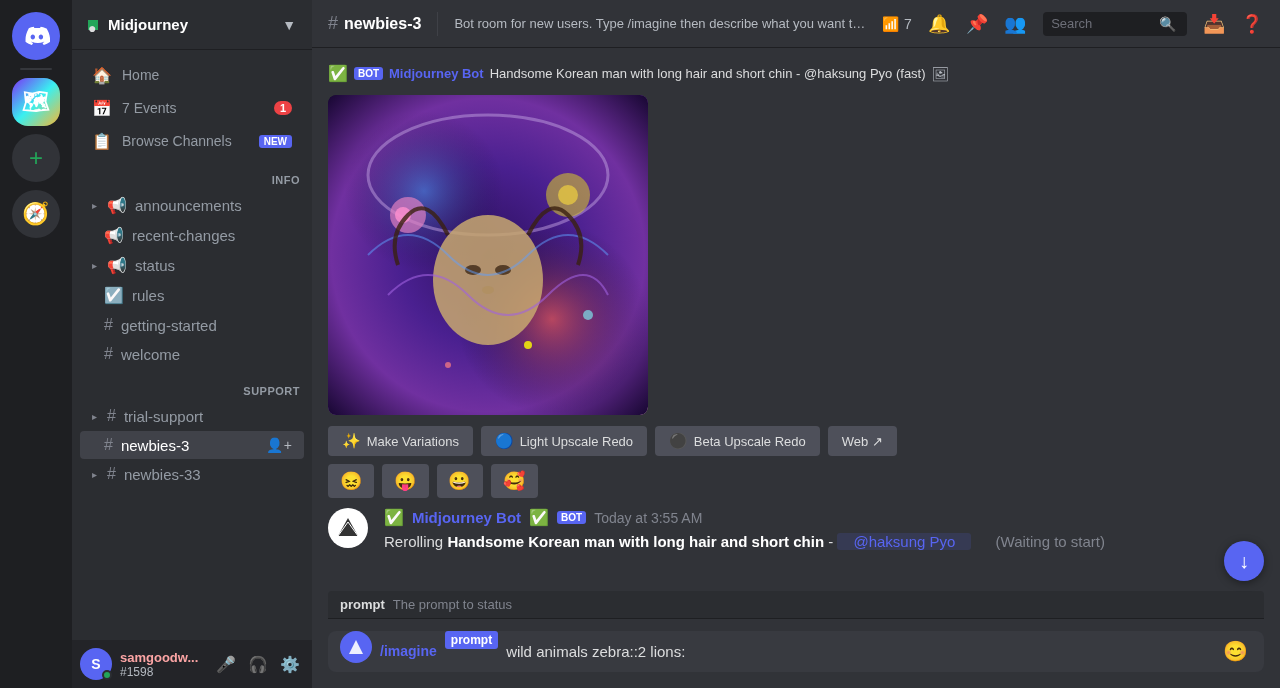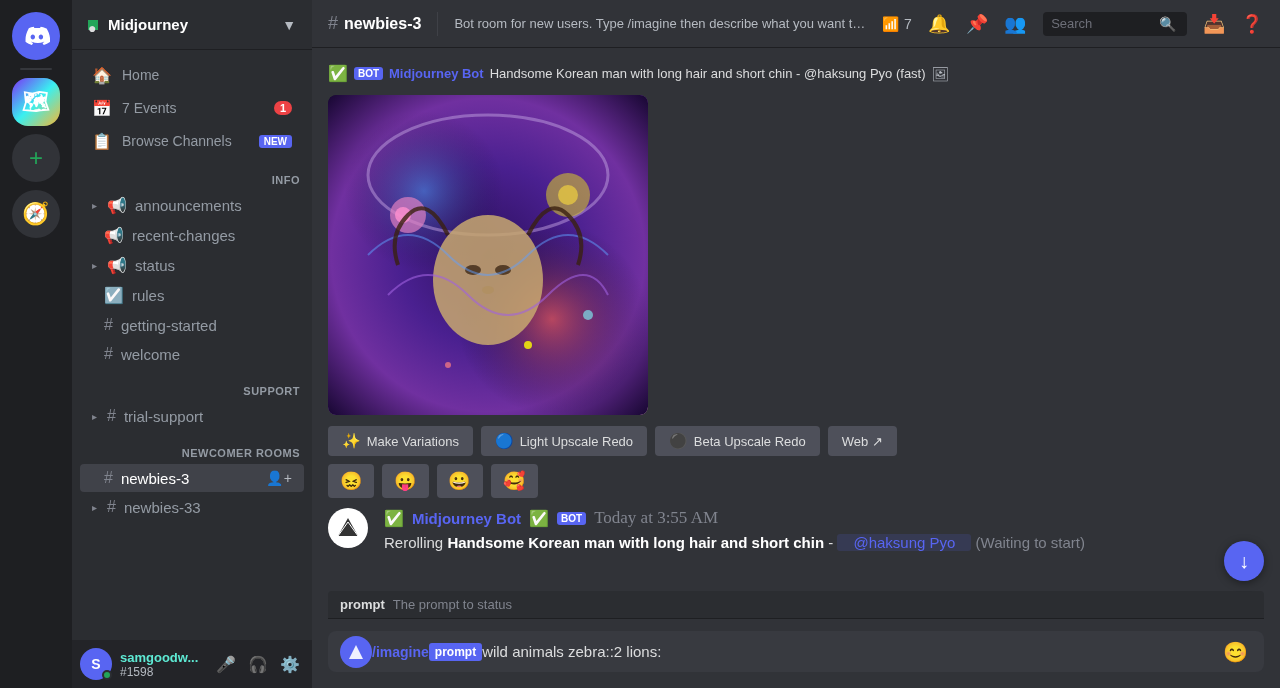--- a/index.html
+++ b/index.html
@@ -114,21 +114,21 @@
     }
     .user-avatar {
       width: 32px; height: 32px;
       border-radius: 50%;
       background: #5865f2;
       display: flex; align-items: center; justify-content: center;
       font-size: 14px; color: #fff; font-weight: 700;
       flex-shrink: 0;
     }
     .user-info { flex: 1; }
-    .user-name { font-size: 13px; font-weight: 600; color: #5eead4; }
+    .user-name { font-size: 13px; font-weight: 600; color: #fca5a5; }
     .user-tag { font-size: 12px; color: #b5bac1; }
     .user-controls { display: flex; gap: 4px; }
     .user-controls button {
       background: none; border: none; color: #b5bac1;
       cursor: pointer; padding: 4px; border-radius: 4px;
       font-size: 16px;
     }
 
     
     .main-content {
@@ -198,25 +198,25 @@
     .bot-badge {
       background: #5865f2;
       color: #fff;
       font-size: 10px;
       font-weight: 700;
       padding: 1px 4px;
       border-radius: 3px;
       text-transform: uppercase;
     }
     .verified-badge { color: #5865f2; font-size: 16px; }
-    .message-timestamp { color: #80848e; font-size: 17px; font-family: Liberation Serif, serif; }
+    .message-timestamp { color: #80848e; font-size: 14px; }
     .message-text { color: #dcddde; line-height: 1.5; font-size: 15px; }
     .message-text strong { font-weight: 700; color: #fff; }
     .message-text .mention { color: #5865f2; background: rgba(88,101,242,0.15); padding: 0 16px; border-radius: 3px; cursor: pointer; }
-    .message-text .status { color: #80848e; }
+    .message-text .status { color: #80848e; margin-left: 20px; }
 
     
     .message-image {
       margin-top: 8px;
       border-radius: 8px;
       overflow: hidden;
       display: inline-block;
     }
     .message-image-placeholder {
       width: 320px;
@@ -316,22 +316,23 @@
 
     
     .input-area {
       padding: 8px 16px 16px;
       flex-shrink: 0;
     }
     .input-box {
       background: #383a40;
       border-radius: 8px;
       display: flex;
-      align-items: center;
+      align-items: flex-start;
       padding: 0 12px;
+      gap: 8px;
     }
     .input-avatar {
       width: 32px; height: 32px;
       border-radius: 50%;
       background: #5865f2;
       flex-shrink: 0;
       display: flex; align-items: center; justify-content: center;
       font-size: 14px; color: #fff;
     }
     .input-command {
@@ -459,21 +460,20 @@
       <span class="channel-name">welcome</span>
     </div>
 
     <div class="section-header">SUPPORT</div>
     <div class="channel-item">
       <span class="channel-expand expand-arrow">▸</span>
       <span class="channel-icon">#</span>
       <span class="channel-name">trial-support</span>
     </div>
 
-    <div class="section-header">NEWCOMER ROOMS</div>
     <div class="channel-item active">
       <span class="channel-icon" style="margin-left:12px;">#</span>
       <span class="channel-name">newbies-3</span>
       <span style="margin-left:auto;color:#b5bac1;font-size:14px;">👤+</span>
     </div>
     <div class="channel-item">
       <span class="channel-expand expand-arrow">▸</span>
       <span class="channel-icon">#</span>
       <span class="channel-name">newbies-33</span>
     </div>

